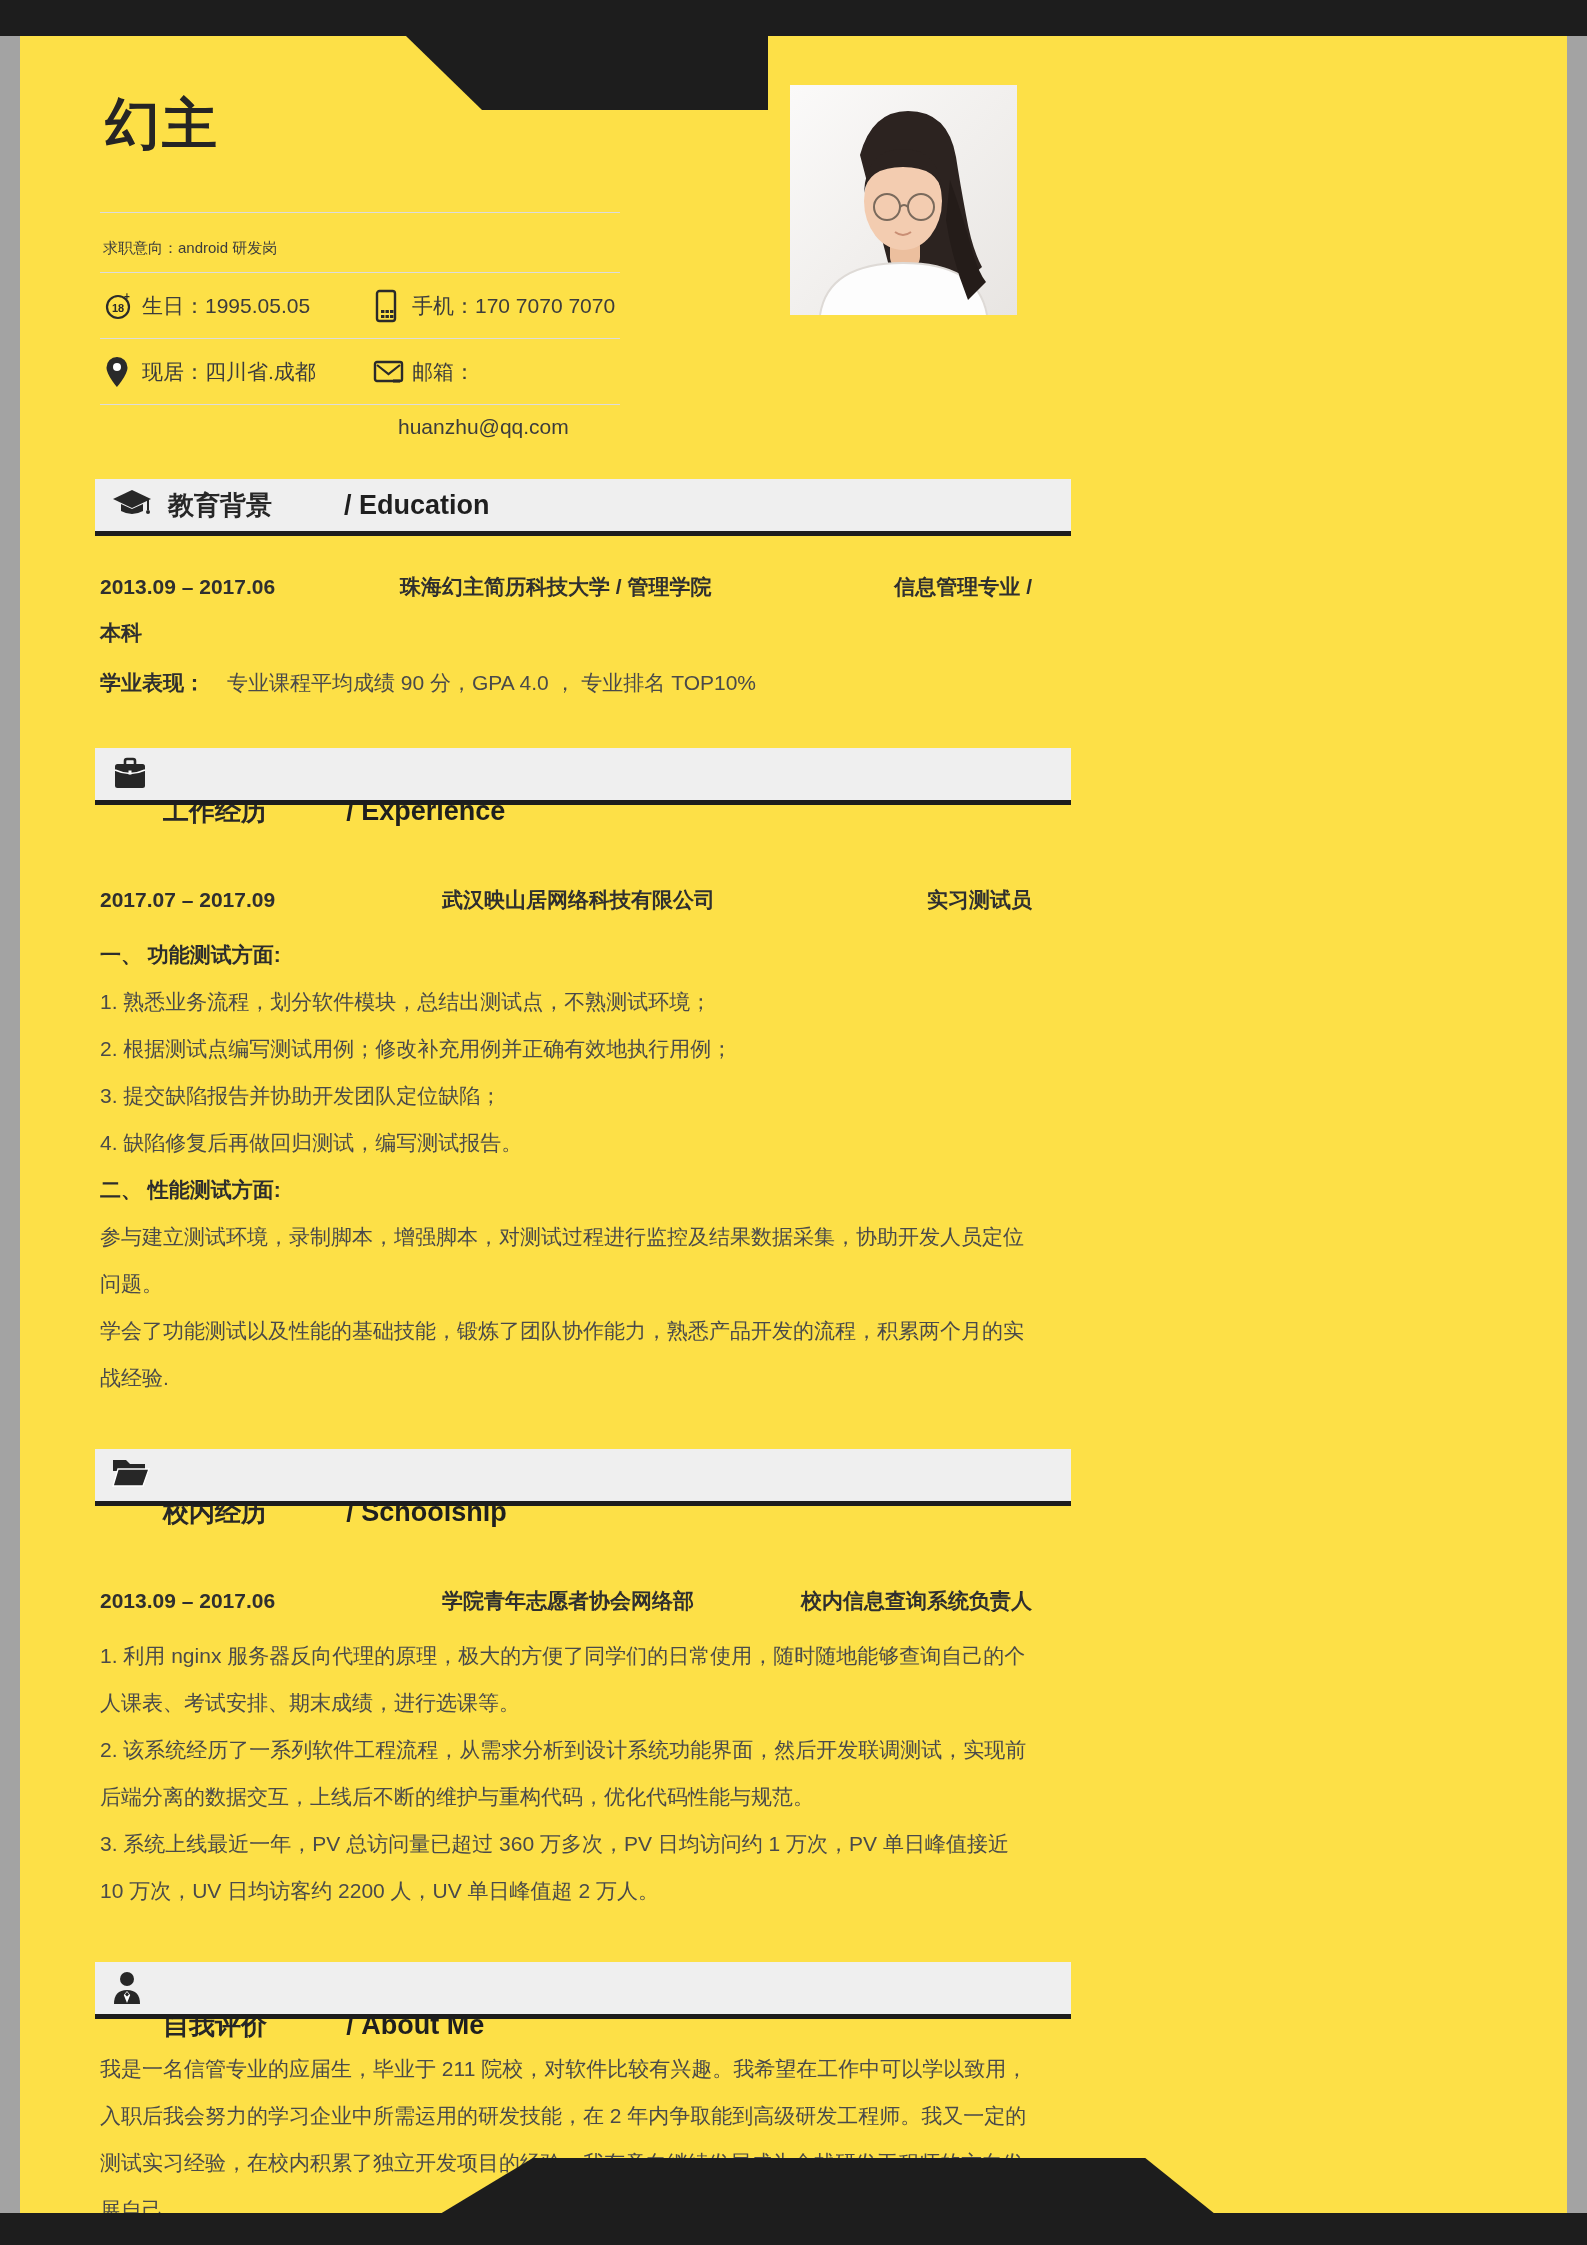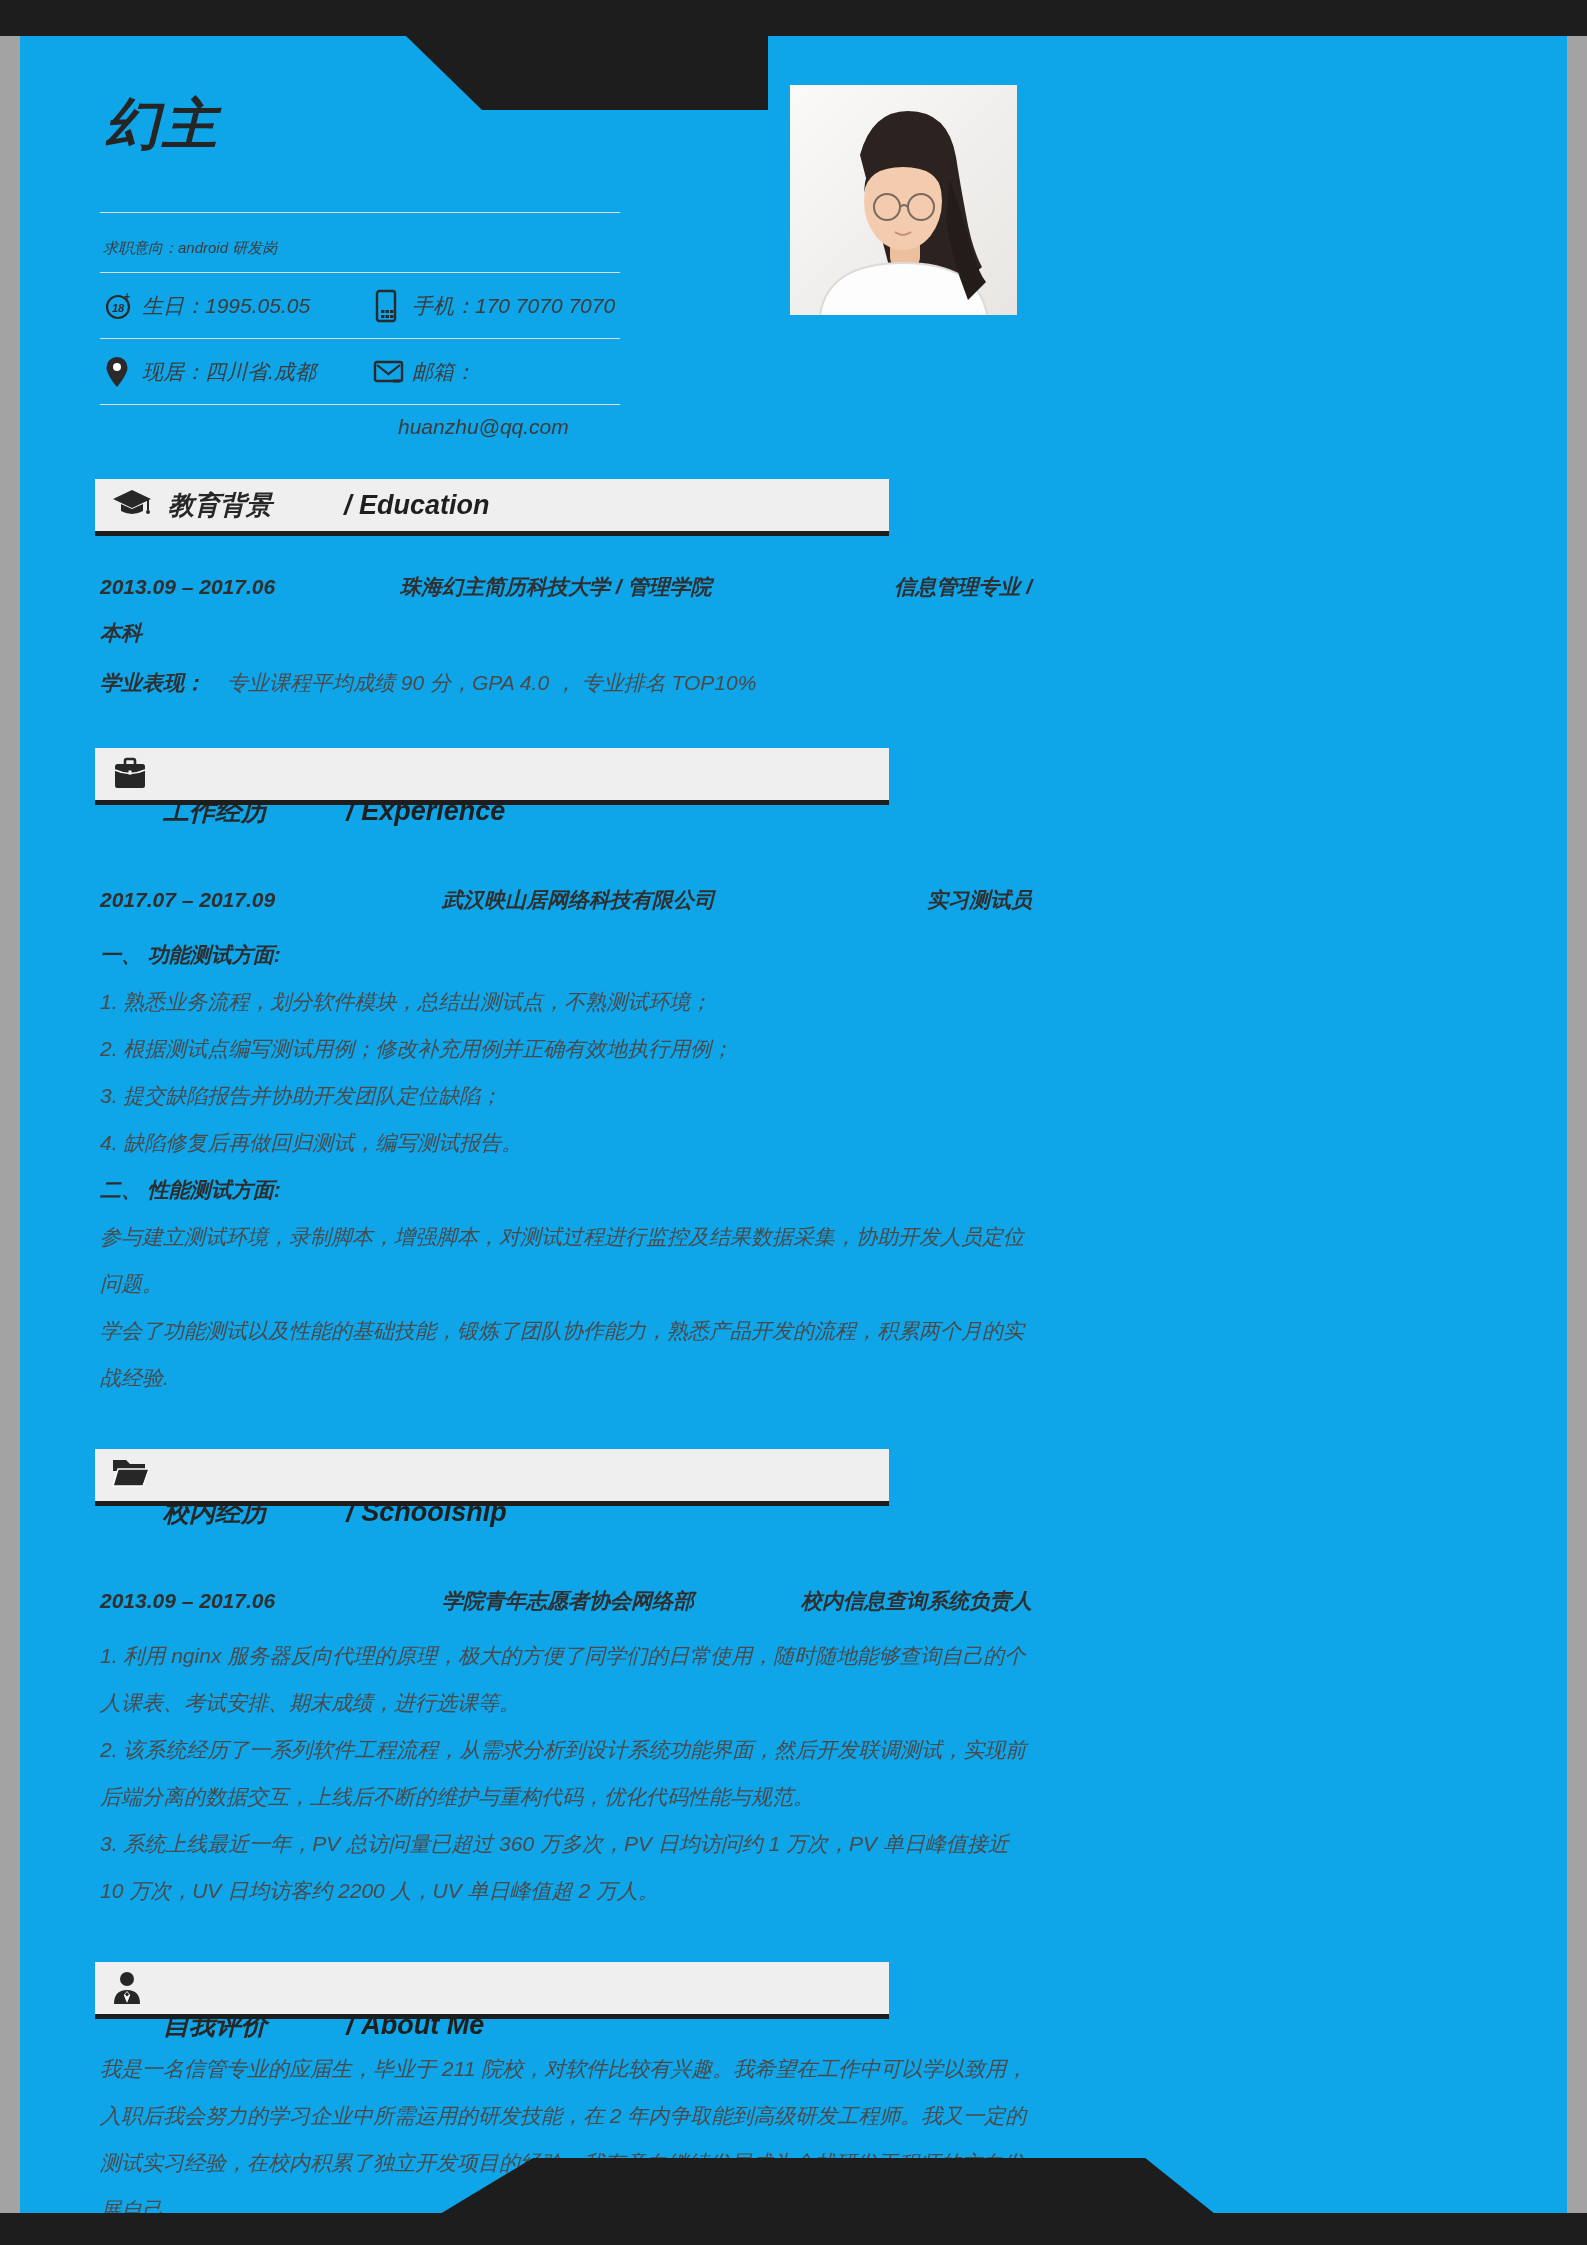--- a/index.html
+++ b/index.html
@@ -2,21 +2,21 @@
 <html><head>
 <meta charset="utf-8">
 <style>
   html,body{margin:0;padding:0;}
   body{
     width:1587px;height:2245px;position:relative;overflow:hidden;
     background:#a3a3a3;
     font-family:"Liberation Sans","DejaVu Sans",sans-serif;
     color:#4a4a4a;
   }
-  .page{position:absolute;left:20px;top:0;width:1547px;height:2245px;background:#0ea5e9;font-style:italic;}
+  .page{position:absolute;left:20px;top:0;width:1547px;height:2245px;background:#fde047;}
   
   .top-bar{position:absolute;left:0;top:0;width:1587px;height:36px;background:#1d1d1d;z-index:7;}
   .top-trapezoid{position:absolute;left:406px;top:36px;width:362px;height:74px;background:#1d1d1d;
     clip-path:polygon(0 0,100% 0,100% 100%,21% 100%);z-index:7;}
   .bottom-bar{position:absolute;left:0;top:2213px;width:1587px;height:32px;background:#1d1d1d;z-index:7;}
   .bottom-trapezoid{position:absolute;left:440px;top:2158px;width:775px;height:56px;background:#1d1d1d;
     clip-path:polygon(12% 0,91% 0,100% 100%,0 100%);z-index:7;}
   
   .content{position:relative;margin-left:60px;padding-left:20px;width:932px;}
   h1.name{margin:90px 0 0 5px;font-size:55px;line-height:68px;font-weight:700;color:#252525;letter-spacing:2px;}
@@ -27,21 +27,21 @@
   .contact{width:520px;}
   .contact-row{display:grid;grid-template-columns:42px 228px 42px auto;align-items:center;
     height:65px;border-bottom:1px solid #dcdcdc;font-size:21px;color:#3c3c3c;}
   .contact-row .cicon{display:flex;align-items:center;justify-content:flex-start;padding-left:3px;}
   .email-row{padding:10px 0 4px 298px;font-size:21px;color:#3c3c3c;}
   svg.ic{display:block;}
   svg.ic *{vector-effect:non-scaling-stroke;}
   
   .photo{position:absolute;left:770px;top:85px;width:227px;height:230px;overflow:hidden;background:#f4f2f0;}
   
-  .band{background:#efefef;border-bottom:5px solid #1d1d1d;margin-left:-5px;width:794px;
+  .band{background:#efefef;border-bottom:5px solid #1d1d1d;margin-left:-5px;width:976px;
     position:relative;z-index:3;display:flex;align-items:center;height:52px;box-sizing:content-box;}
   .band .bicon{margin-left:16px;display:flex;align-items:center;}
   .band.icon-only{align-items:flex-start;}
   .band.icon-only .bicon{margin-top:8px;}
   .sec-title{position:relative;z-index:1;margin-top:-14px;padding-left:63px;
     font-size:26px;line-height:40px;font-weight:700;color:#272727;}
   .band .t-cn,.sec-title .t-cn{font-size:26px;font-weight:700;color:#272727;margin-left:15px;}
   .sec-title .t-cn{margin-left:0;}
   .t-en{font-weight:700;color:#1f1f1f;margin-left:72px;font-size:27px;}
   

